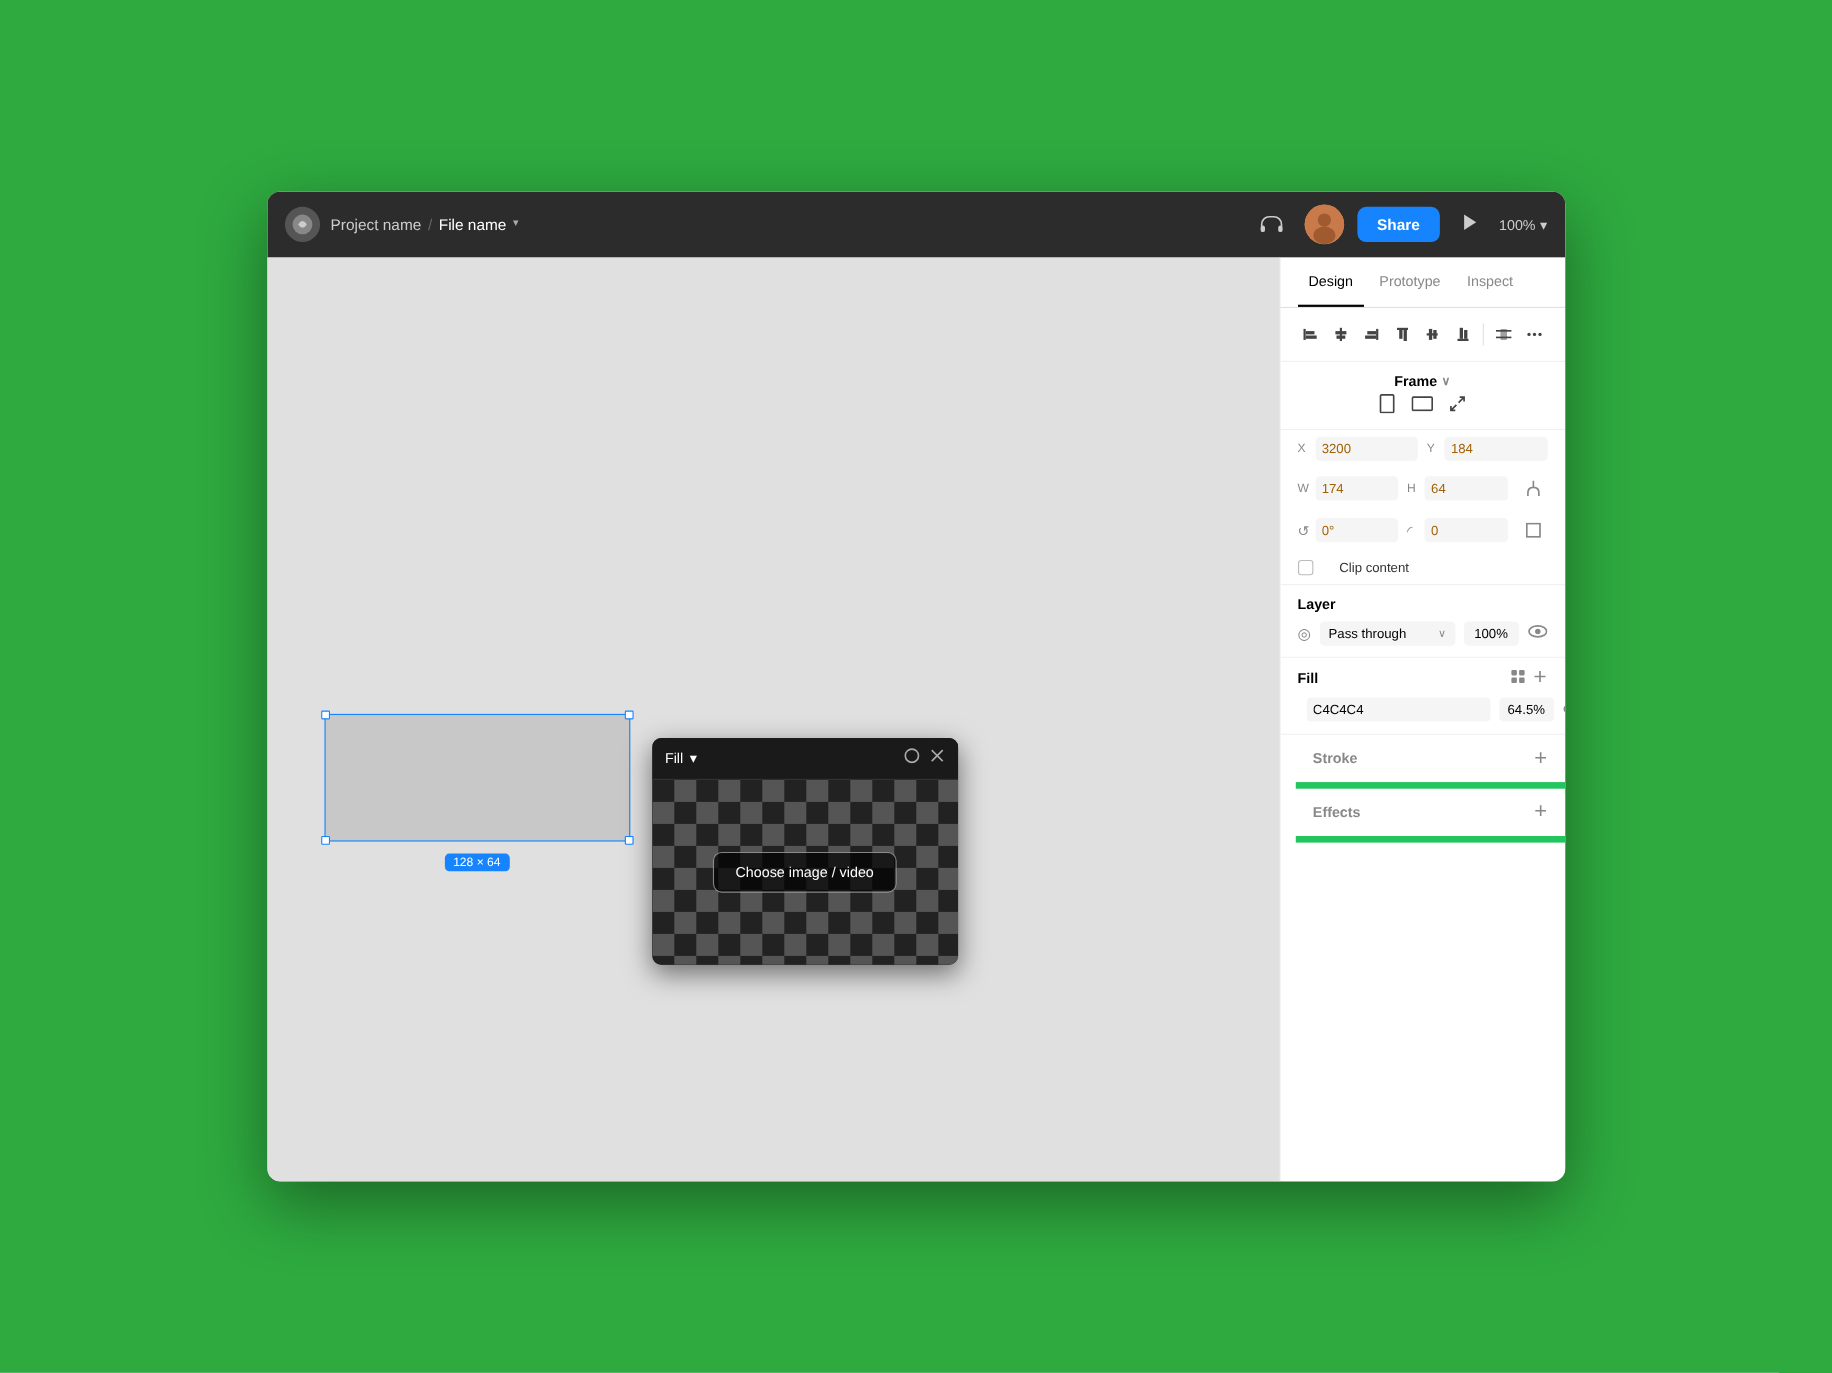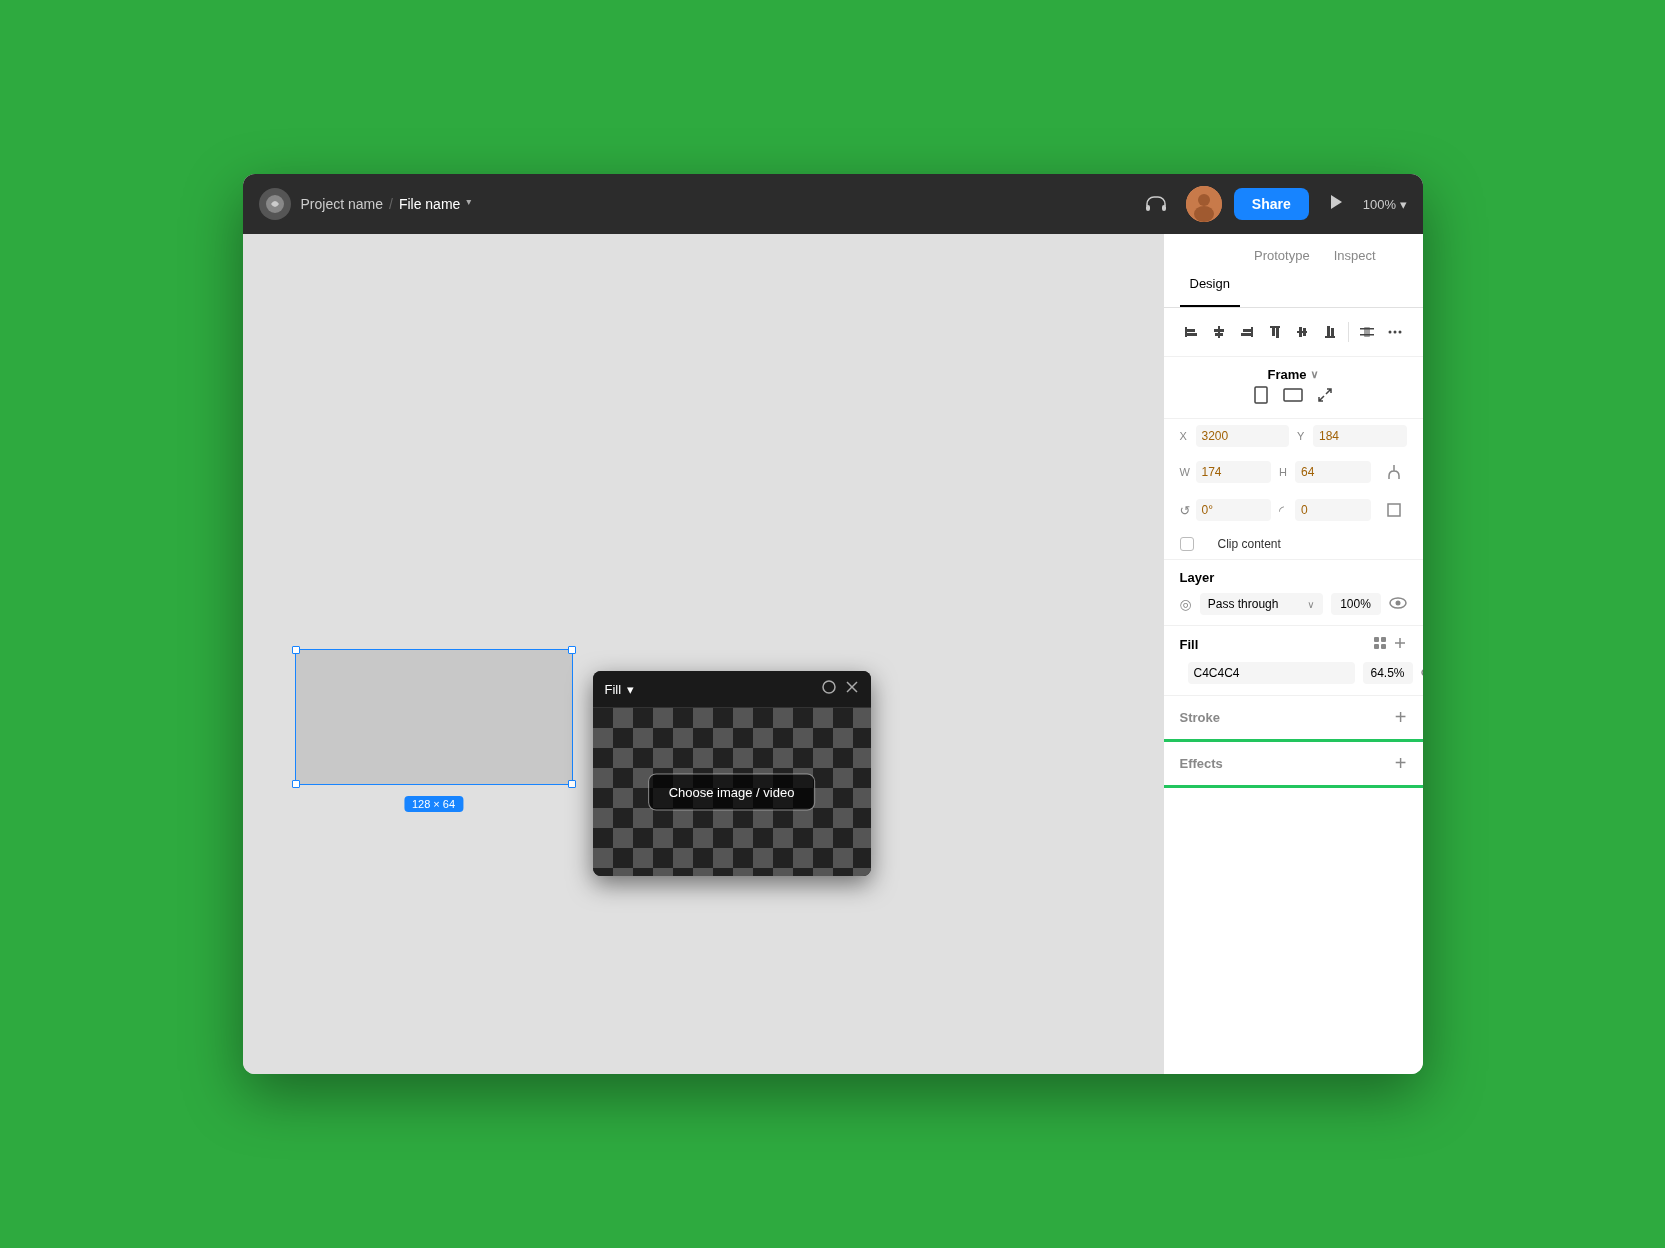--- a/index.html
+++ b/index.html
@@ -128,21 +128,21 @@
       background: #e0e0e0;
       position: relative;
       overflow: hidden;
     }
     
     .canvas-selected-element {
       position: absolute;
       left: 52px;
       top: 415px;
       width: 278px;
-      height: 136px;
+      height: 116px;
       background: #c8c8c8;
       border: 1.5px solid #1784ff;
     }
     .resize-handle {
       width: 8px;
       height: 8px;
       background: #fff;
       border: 1.5px solid #1784ff;
       position: absolute;
       border-radius: 1px;
@@ -267,21 +267,20 @@
       padding: 14px 10px;
       font-size: 13px;
       cursor: pointer;
       color: #888;
       border-bottom: 2px solid transparent;
       margin-right: 4px;
     }
     .panel-tab.active {
       color: #000;
       border-bottom-color: #000;
-      margin-top: 28px;
     }
     
     .align-tools {
       display: flex;
       align-items: center;
       gap: 4px;
       padding: 10px 16px;
       border-bottom: 1px solid #f0f0f0;
     }
     .align-btn {
@@ -494,21 +493,22 @@
     .fill-eye-btn {
       background: none;
       border: none;
       color: #888;
       font-size: 14px;
       cursor: pointer;
     }
     
     .bottom-section {
       padding: 10px 16px;
-      border-bottom: 3px solid #22c55e;
+      border-bottom: 6px solid #22c55e;
+      margin-left: 14px;
     }
     .bottom-section-header {
       display: flex;
       align-items: center;
     }
     .bottom-section-title {
       font-size: 13px;
       font-weight: 600;
       color: #888;
       flex: 1;

